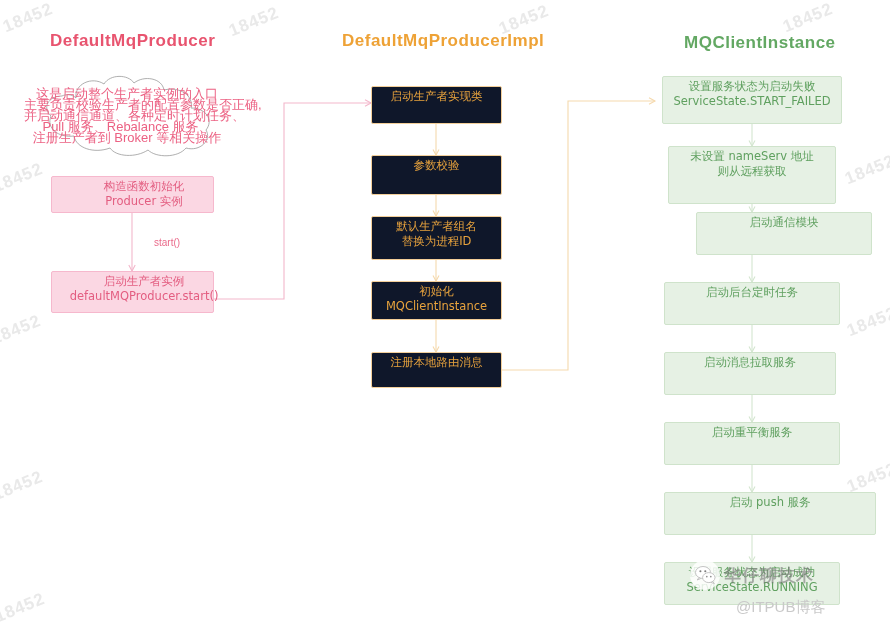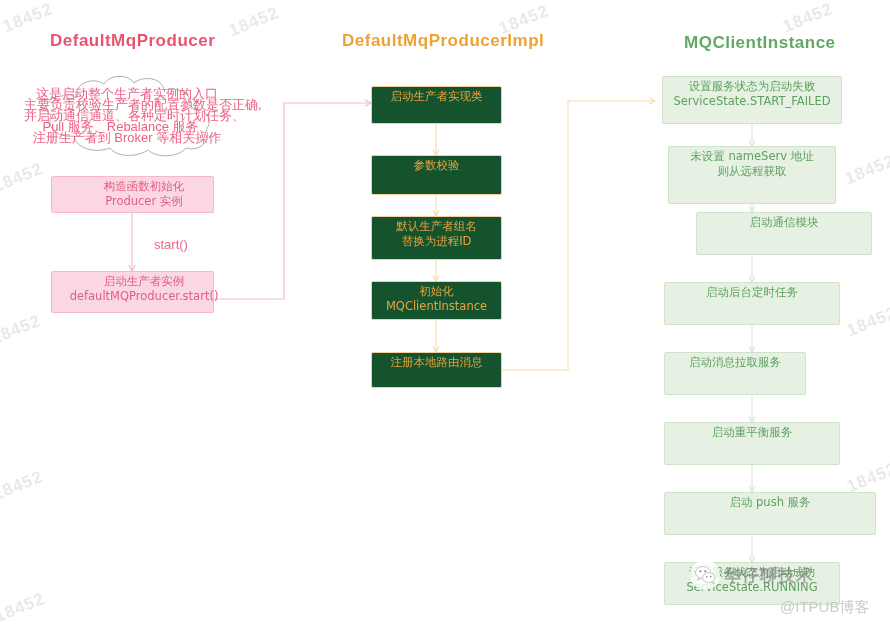--- a/index.html
+++ b/index.html
@@ -70,21 +70,21 @@
   }
   .node .line2 { display: block; }
 
   .node.pink {
     background: #fbd7e3;
     border: 1px solid #f6b8cd;
     color: #e35d80;
     padding-left: 27px;
   }
   .node.orange {
-    background: #14532d;
+    background: #0f172a;
     border: 1px solid #f3cf9a;
     color: #e8a33d;
   }
   .node.green {
     background: #e6f1e4;
     border: 1px solid #cfe3cb;
     color: #5fa05f;
   }
 
   
@@ -107,21 +107,21 @@
     font-size: 13px;
     line-height: 11px;
     z-index: 3;
     font-family: "Liberation Sans", sans-serif;
   }
   #cloud-text span { display: block; white-space: nowrap; }
 
   
   .edge-label {
     position: absolute;
-    font-size: 13px;
+    font-size: 10px;
     color: #ea6a8a;
     z-index: 4;
     font-family: "Liberation Sans", sans-serif;
     white-space: nowrap;
   }
 
   
   #edges {
     position: absolute;
     left: 0; top: 0;
@@ -149,21 +149,21 @@
   }
   #logo-text {
     font-size: 17px;
     font-weight: 700;
     color: rgba(120,120,120,0.60);
     letter-spacing: 1px;
     font-family: "DejaVu Sans", sans-serif;
   }
   #site-watermark {
     position: absolute;
-    left: 780px;
+    left: 736px;
     top: 598px;
     font-size: 15px;
     color: #c9c9c9;
     z-index: 6;
     font-family: "Liberation Sans", sans-serif;
     pointer-events: none;
     white-space: nowrap;
   }
 </style>
 </head>
@@ -287,21 +287,21 @@
   </div>
 
   <div class="node green" style="left:696px; top:212px; width:176px; height:43px;">
     <span>启动通信模块</span>
   </div>
 
   <div class="node green" style="left:664px; top:282px; width:176px; height:43px;">
     <span>启动后台定时任务</span>
   </div>
 
-  <div class="node green" style="left:664px; top:352px; width:142px; height:43px;">
+  <div class="node green" style="left:664px; top:352px; width:172px; height:43px;">
     <span>启动消息拉取服务</span>
   </div>
 
   <div class="node green" style="left:664px; top:422px; width:176px; height:43px;">
     <span>启动重平衡服务</span>
   </div>
 
   <div class="node green" style="left:664px; top:492px; width:212px; height:43px;">
     <span>启动 push 服务</span>
   </div>

